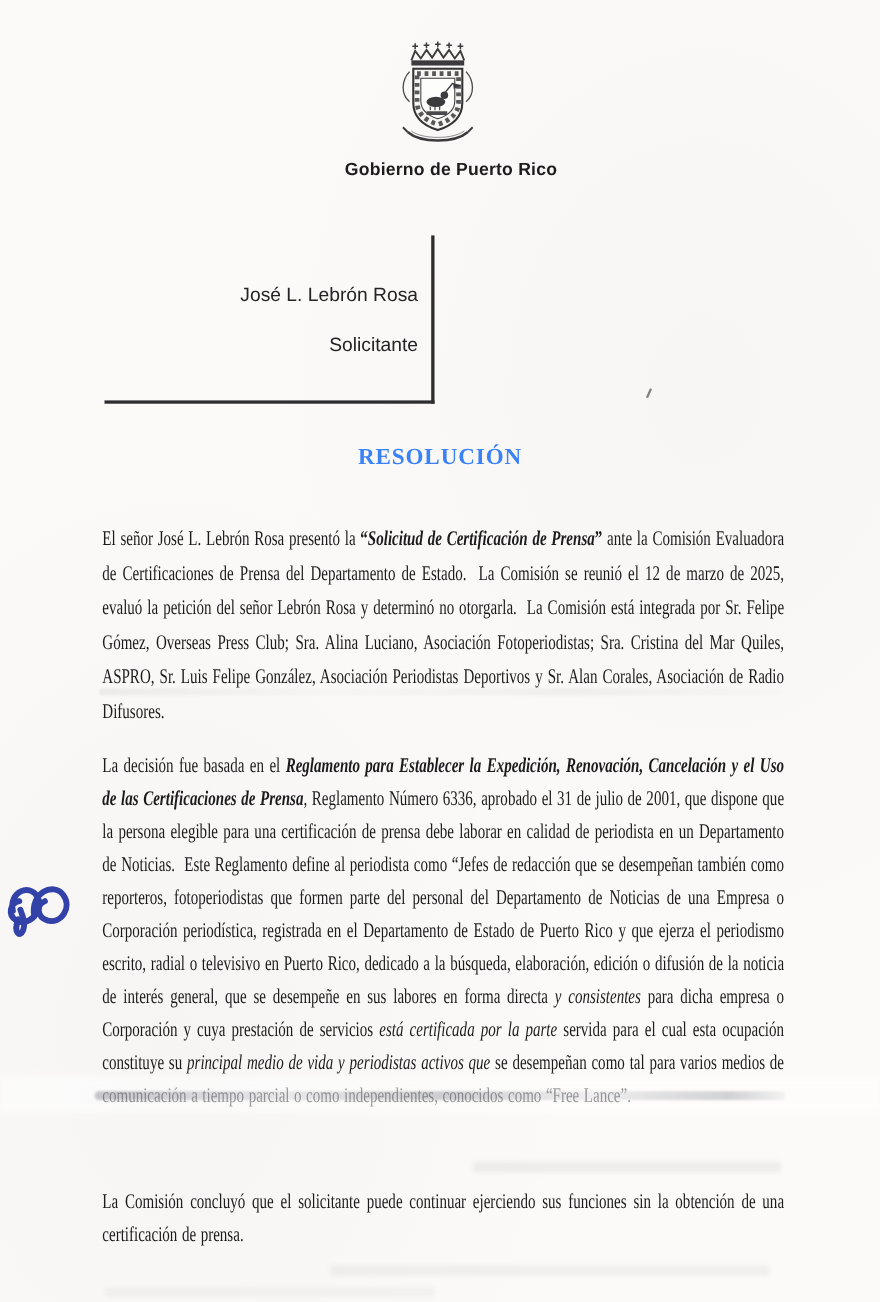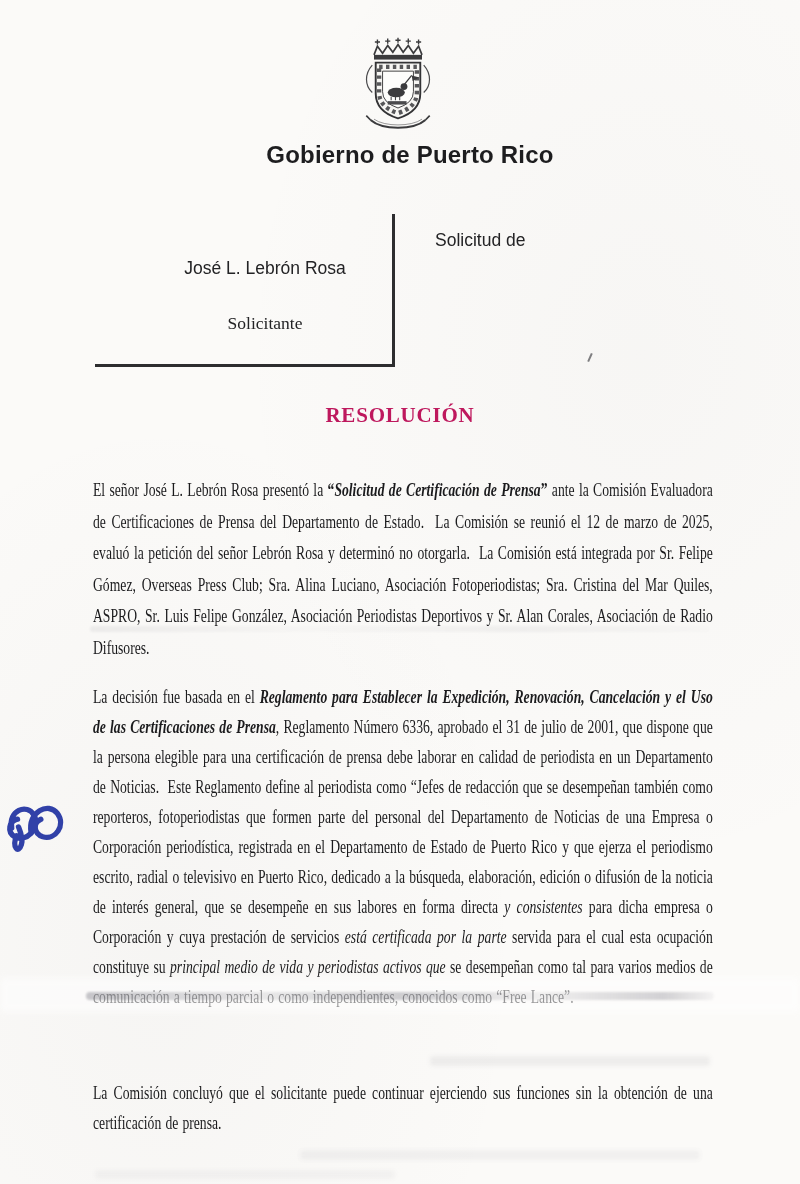--- a/index.html
+++ b/index.html
@@ -6,35 +6,35 @@
   body{width:800px;height:1184px;position:relative;background:#f2f0ec;font-family:"Liberation Serif","DejaVu Serif",serif;}
   .page{position:absolute;left:0;top:0;width:800px;height:1184px;background:#fbfaf8;overflow:hidden;}
   .paper-noise{position:absolute;inset:0;background:
     radial-gradient(ellipse at 20% 80%, rgba(120,120,125,0.04), transparent 40%),
     radial-gradient(ellipse at 80% 30%, rgba(120,120,125,0.03), transparent 45%);
     pointer-events:none;}
   
   .seal{position:absolute;left:348px;top:36px;width:100px;height:96px;}
   .gov-title{position:absolute;left:110px;top:141px;width:600px;text-align:center;
     font-family:"Liberation Sans","DejaVu Sans",sans-serif;font-weight:bold;
-    font-size:24px;line-height:28px;color:#1d1d1f;letter-spacing:0.2px;}
+    font-size:16px;line-height:28px;color:#1d1d1f;letter-spacing:0.2px;}
   
   .cap-vline{position:absolute;left:392px;top:214px;width:3px;height:153px;background:#2d2d2f;}
   .cap-hline{position:absolute;left:95px;top:364px;width:300px;height:3px;background:#2d2d2f;}
-  .cap-left{position:absolute;left:150px;top:258px;width:230px;text-align:center;
+  .cap-left{position:absolute;left:150px;top:258px;width:230px;text-align:right;
     font-family:"Liberation Sans","DejaVu Sans",sans-serif;font-size:17.5px;color:#232325;}
   .cap-name{display:block;}
-  .cap-role{display:block;margin-top:34px;font-family:Liberation Serif, serif;}
+  .cap-role{display:block;margin-top:24px;}
   .cap-right{position:absolute;left:435px;top:229px;width:260px;
     font-family:"Liberation Sans","DejaVu Sans",sans-serif;font-size:17.5px;line-height:23px;color:#232325;}
   .tiny-mark{position:absolute;left:589px;top:353px;width:2px;height:9px;background:#55555a;
     transform:rotate(24deg);opacity:.75;}
   
   .res-title{position:absolute;left:100px;top:403px;width:600px;text-align:center;
-    font-weight:bold;font-size:21px;letter-spacing:0.8px;color:#be185d;}
+    font-weight:bold;font-size:21px;letter-spacing:0.8px;color:#3b82f6;}
   
   .body-wrap{position:absolute;left:93px;top:0;width:620px;height:1024px;}
   .para{position:absolute;left:0;width:862px;transform:scaleX(0.719);transform-origin:0 0;
     font-size:19px;color:#1b1b1d;text-align:justify;text-align-last:left;
     word-spacing:1px;}
   .p1{top:474px;line-height:31.5px;}
   .p2{top:682px;line-height:30px;}
   .p3{top:1078px;line-height:30px;}
   .seg-b{font-weight:bold;}
   .seg-i{font-style:italic;}
@@ -91,21 +91,20 @@
     <div>Gobierno de Puerto Rico</div>
   </div>
 
   <div class="cap-left">
     <span class="cap-name">José L. Lebrón Rosa</span>
     <span class="cap-role">Solicitante</span>
   </div>
   <div class="cap-vline"></div>
   <div class="cap-hline"></div>
   <div class="cap-right">
-    <div>Solicitud de</div>
   </div>
   <div class="tiny-mark"></div>
 
   <div class="res-title">RESOLUCIÓN</div>
 
   <div class="body-wrap">
     <div class="para p1"><span>El señor José L. Lebrón Rosa presentó la </span><span class="seg-b">“</span><span class="seg-b seg-i">Solicitud de Certificación de Prensa</span><span class="seg-b">”</span><span> ante la Comisión Evaluadora de Certificaciones de Prensa del Departamento de Estado.&nbsp; La Comisión se reunió el 12 de marzo de 2025, evaluó la petición del señor Lebrón Rosa y determinó no otorgarla.&nbsp; La Comisión está integrada por Sr. Felipe Gómez, Overseas Press Club; Sra. Alina Luciano, Asociación Fotoperiodistas; Sra. Cristina del Mar Quiles, ASPRO, Sr. Luis Felipe González, Asociación Periodistas Deportivos y Sr. Alan Corales, Asociación de Radio Difusores.</span></div>
     <div class="para p2"><span>La decisión fue basada en el </span><span class="seg-b seg-i">Reglamento para Establecer la Expedición, Renovación, Cancelación y el Uso de las Certificaciones de Prensa</span><span>, Reglamento Número 6336, aprobado el 31 de julio de 2001, que dispone que la persona elegible para una certificación de prensa debe laborar en calidad de periodista en un Departamento de Noticias.&nbsp; Este Reglamento define al periodista como “Jefes de redacción que se desempeñan también como reporteros, fotoperiodistas que formen parte del personal del Departamento de Noticias de una Empresa o Corporación periodística, registrada en el Departamento de Estado de Puerto Rico y que ejerza el periodismo escrito, radial o televisivo en Puerto Rico, dedicado a la búsqueda, elaboración, edición o difusión de la noticia de interés general, que se desempeñe en sus labores en forma directa </span><span class="seg-i">y consistentes</span><span> para dicha empresa o Corporación y cuya prestación de servicios </span><span class="seg-i">está certificada por la parte</span><span> servida para el cual esta ocupación constituye su </span><span class="seg-i">principal medio de vida y periodistas activos que</span><span> se desempeñan como tal para varios medios de comunicación a tiempo parcial o como independientes, conocidos como “Free Lance”.</span></div>
     <div class="para p3"><span>La Comisión concluyó que el solicitante puede continuar ejerciendo sus funciones sin la obtención de una certificación de prensa.</span></div>
   </div>

